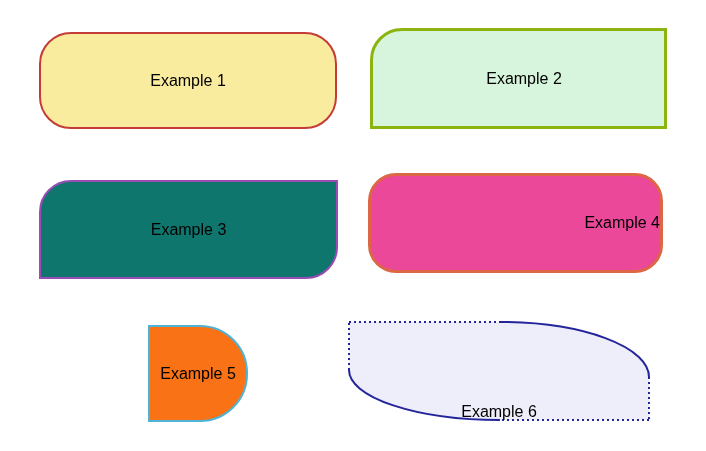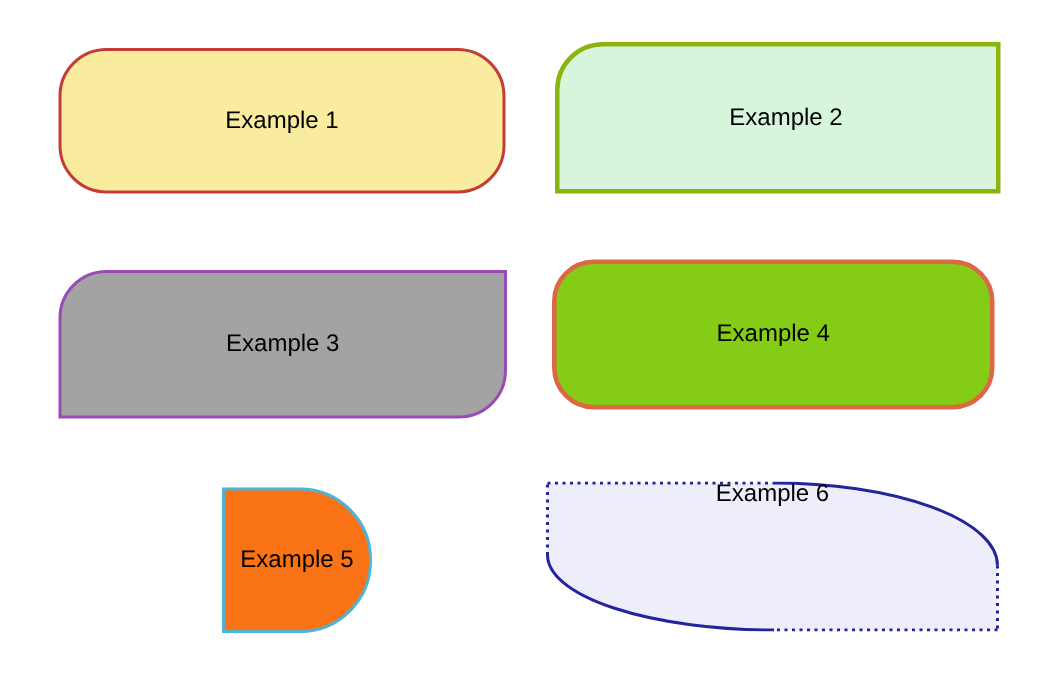--- a/index.html
+++ b/index.html
@@ -49,23 +49,23 @@
     border-width: 3px; border-radius: 28px;
   }
   
   .ex5 {
     left: 148px; top: 325px; width: 100px; height: 97px;
     border-width: 2px; border-radius: 0 48px 48px 0;
   }
   
   .ex6 {
     position: absolute;
-    left: 364px; top: 321px; width: 302px; height: 100px;
+    left: 348px; top: 321px; width: 302px; height: 100px;
     display: flex;
-    align-items: flex-start;
+    align-items: flex-end;
     justify-content: center;
   }
   .ex6 svg {
     position: absolute;
     left: 0; top: 0;
     width: 302px; height: 100px;
   }
   .ex6 .label {
     position: relative;
     z-index: 1;
@@ -77,25 +77,25 @@
 <div class="canvas">
 
   <div class="box ex1" style="background-color: rgb(250, 236, 158); border-color: rgb(196, 60, 53); border-style: solid;">
     <span class="label">Example 1</span>
   </div>
 
   <div class="box ex2" style="background-color: rgb(214, 245, 220); border-color: rgb(139, 180, 14); border-style: solid;">
     <span class="label">Example 2</span>
   </div>
 
-  <div class="box ex3" style="background-color: #a3a3a3; border-color: rgb(154, 76, 182); border-style: solid;">
+  <div class="box ex3" style="background-color: #0f766e; border-color: rgb(154, 76, 182); border-style: solid;">
     <span class="label">Example 3</span>
   </div>
 
-  <div class="box ex4" style="background-color: #84cc16; border-color: rgb(221, 102, 68); border-style: solid;">
+  <div class="box ex4" style="background-color: #ec4899; border-color: rgb(221, 102, 68); border-style: solid; justify-content: flex-end;">
     <span class="label">Example 4</span>
   </div>
 
   <div class="box ex5" style="background-color: #f97316; border-color: rgb(80, 178, 212); border-style: solid;">
     <span class="label">Example 5</span>
   </div>
 
   <div class="ex6">
     <svg viewBox="0 0 302 100" aria-hidden="true">
       <path stroke="none" d="M1,1 H152 A149,55 0 0 1 301,56 V99 H152 A151,50 0 0 1 1,49 Z" fill="#EEEDFA"></path>

